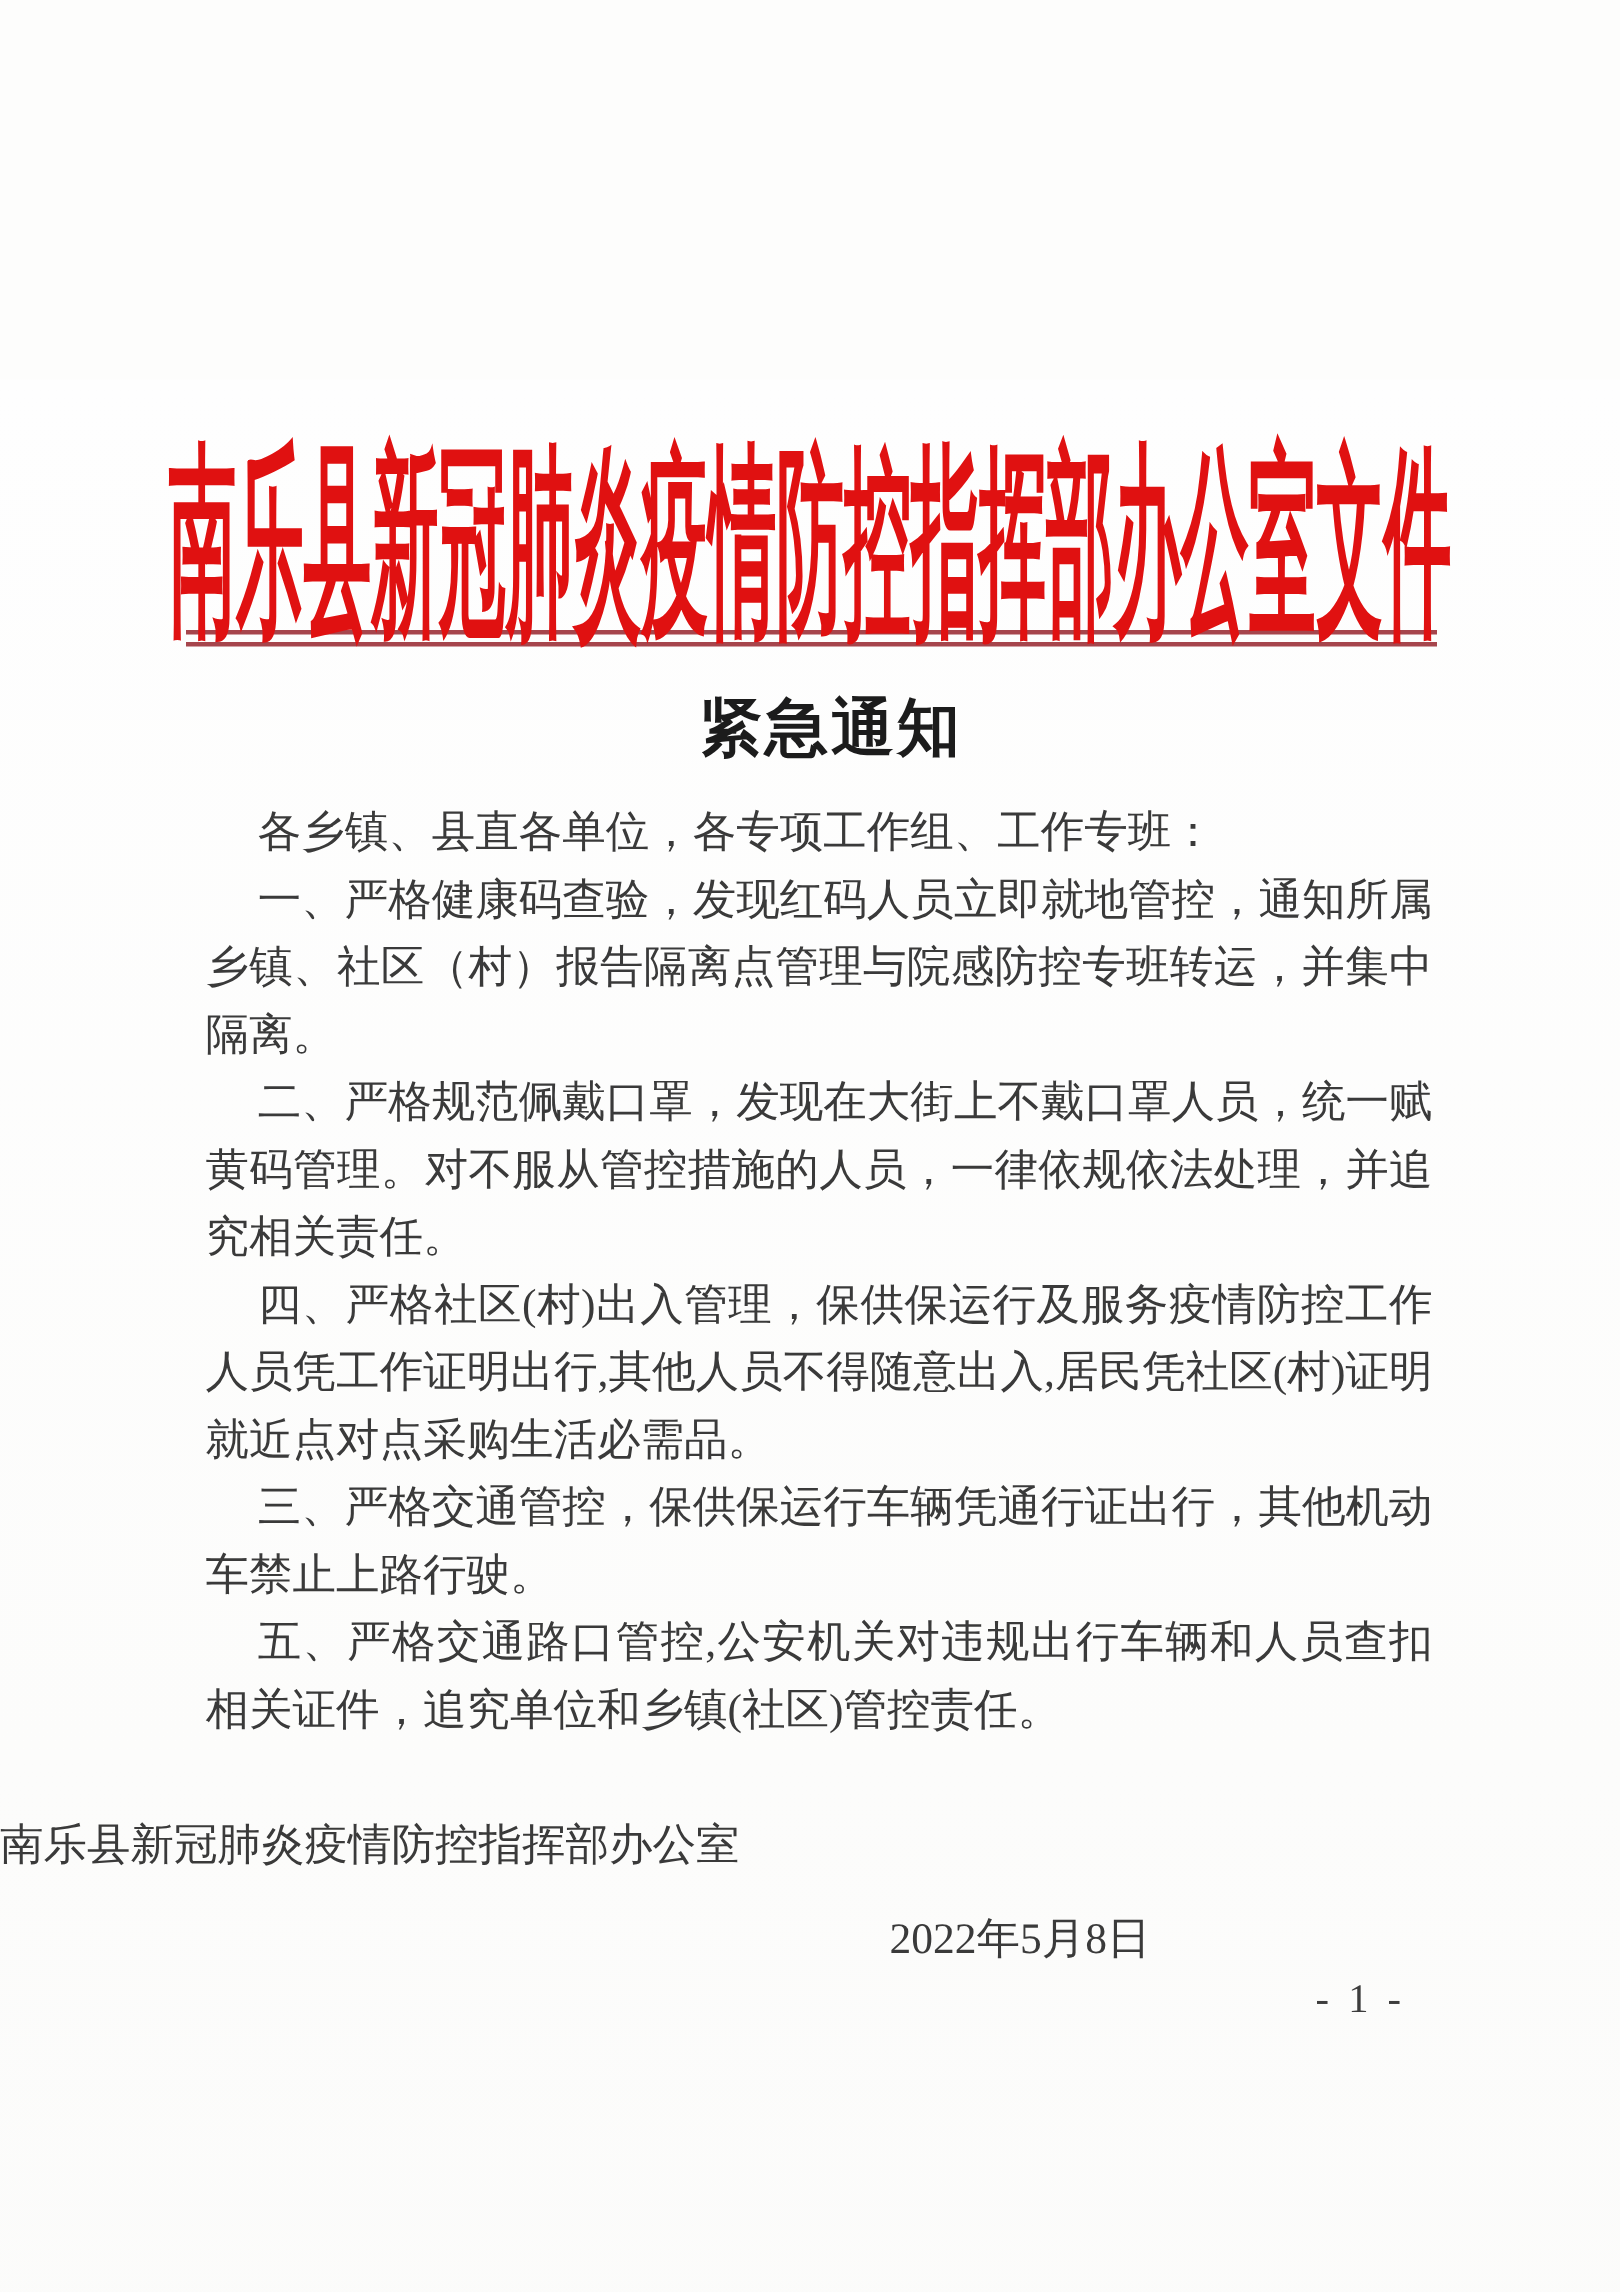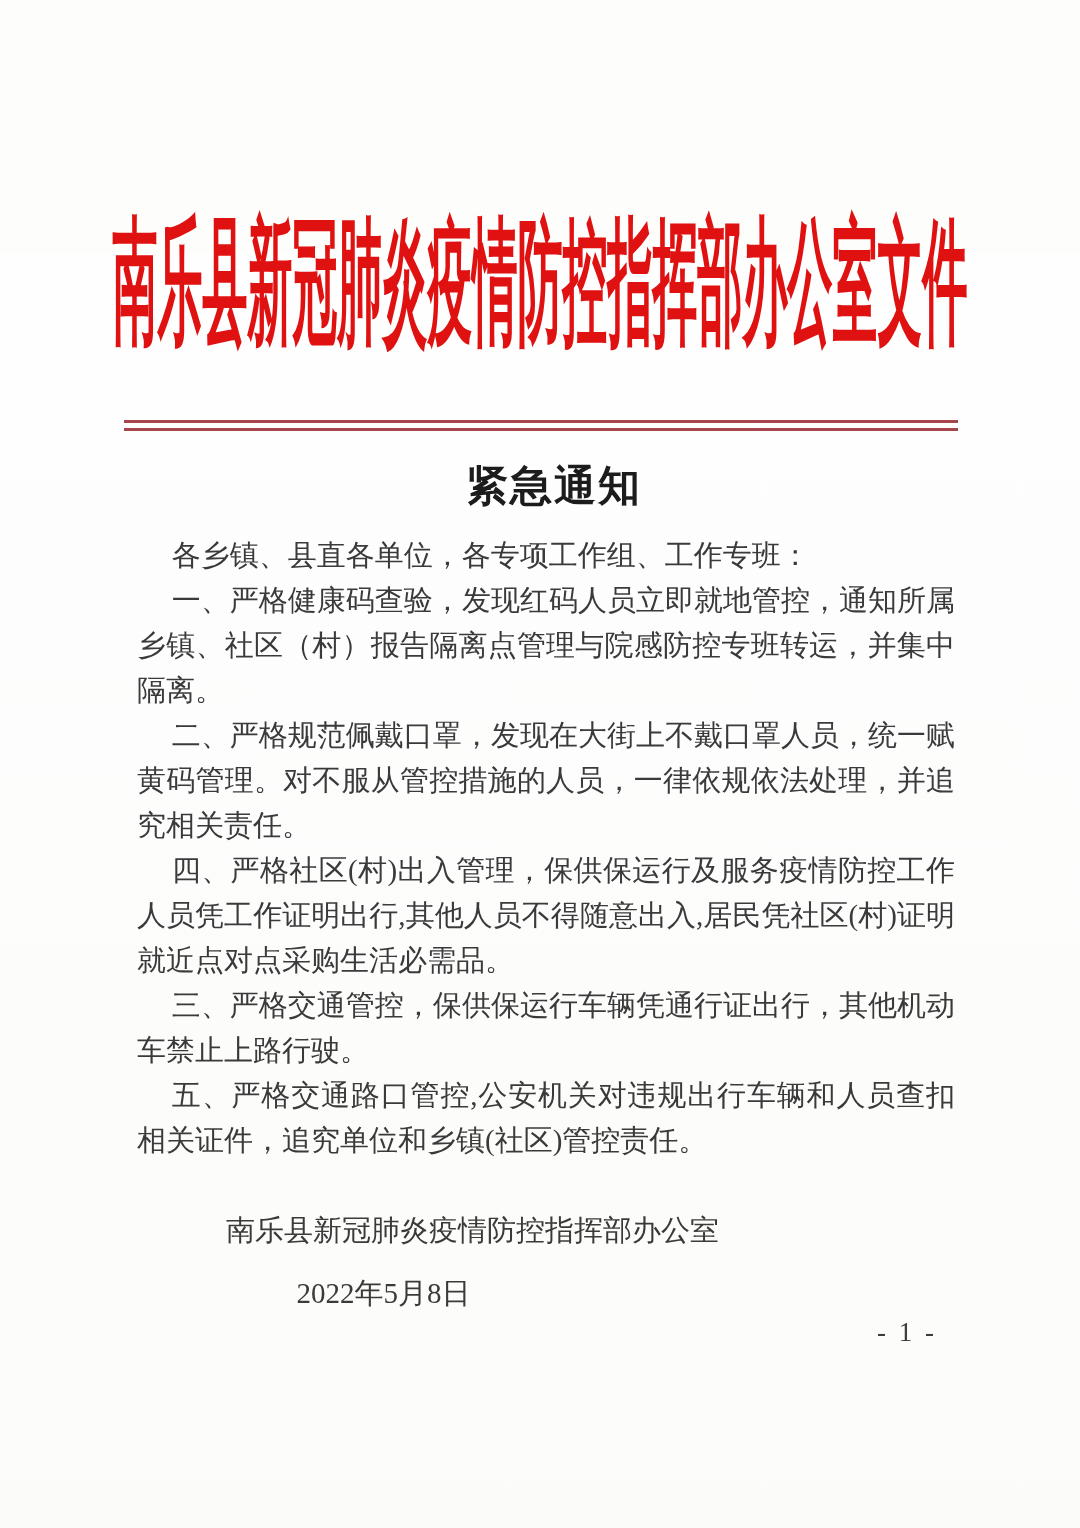--- a/index.html
+++ b/index.html
@@ -16,21 +16,21 @@
     width: 1080px;
     height: 1528px;
     background: linear-gradient(180deg, #fefefe 0%, #fcfcfb 60%, #fbfbfa 100%);
     position: relative;
   }
   
   .red-header-wrap {
     margin-top: 253px;
     height: 140px;
     display: flex;
-    align-items: flex-start;
+    align-items: flex-end;
     justify-content: center;
   }
   .red-header {
     font-size: 45px;
     font-weight: bold;
     letter-spacing: 0px;
     white-space: nowrap;
     transform: scaleY(3.05);
     transform-origin: center center;
     color: #e01111;
@@ -63,28 +63,28 @@
   }
   .body p { text-indent: 1.2em; margin: 0; }
   .note {
     font-weight: bold;
     color: #222222;
     font-family: "Liberation Sans", sans-serif;
     letter-spacing: 1px;
   }
   .signature {
     margin: 45px 135px 0 0;
-    text-align: center;
+    text-align: left;
     font-size: 29px;
     line-height: 45px;
     color: #3a3a3a;
   }
   .date {
     margin: 18px 313px 0 0;
-    text-align: center;
+    text-align: right;
     font-size: 29px;
     line-height: 45px;
     color: #3a3a3a;
   }
   .page-num {
     margin: 2px 143px 0 0;
     text-align: right;
     font-size: 27px;
     line-height: 28px;
     color: #3d3d3d;

